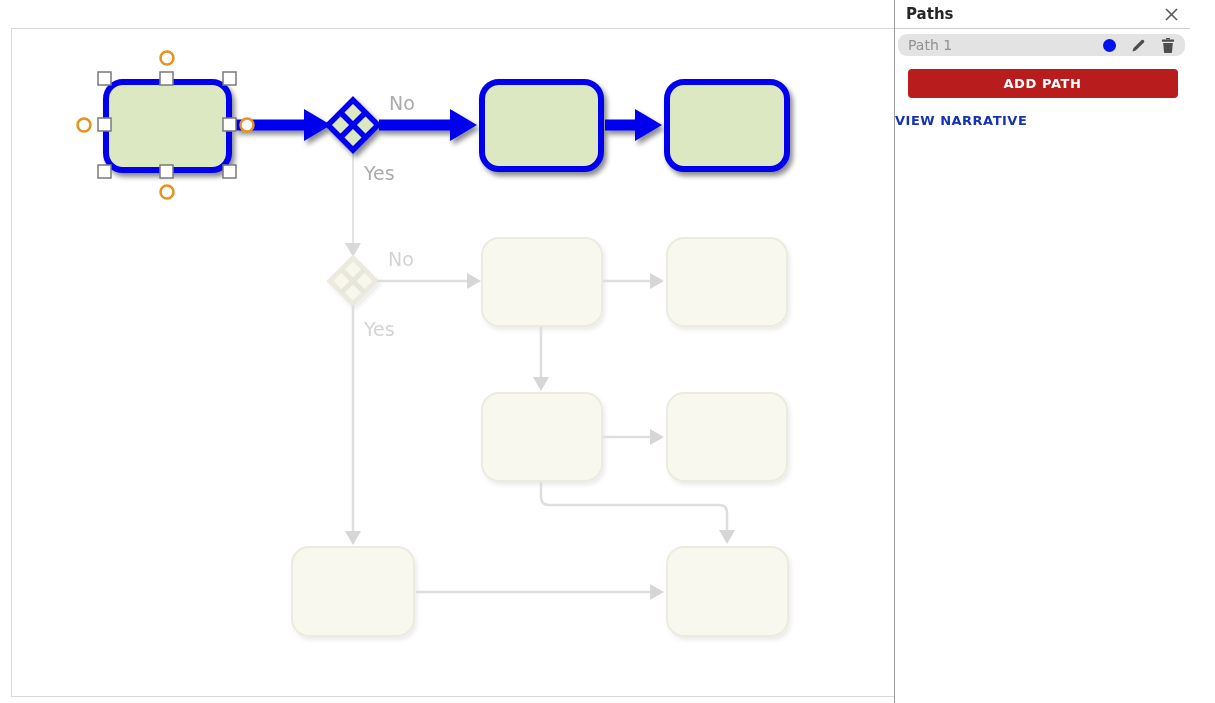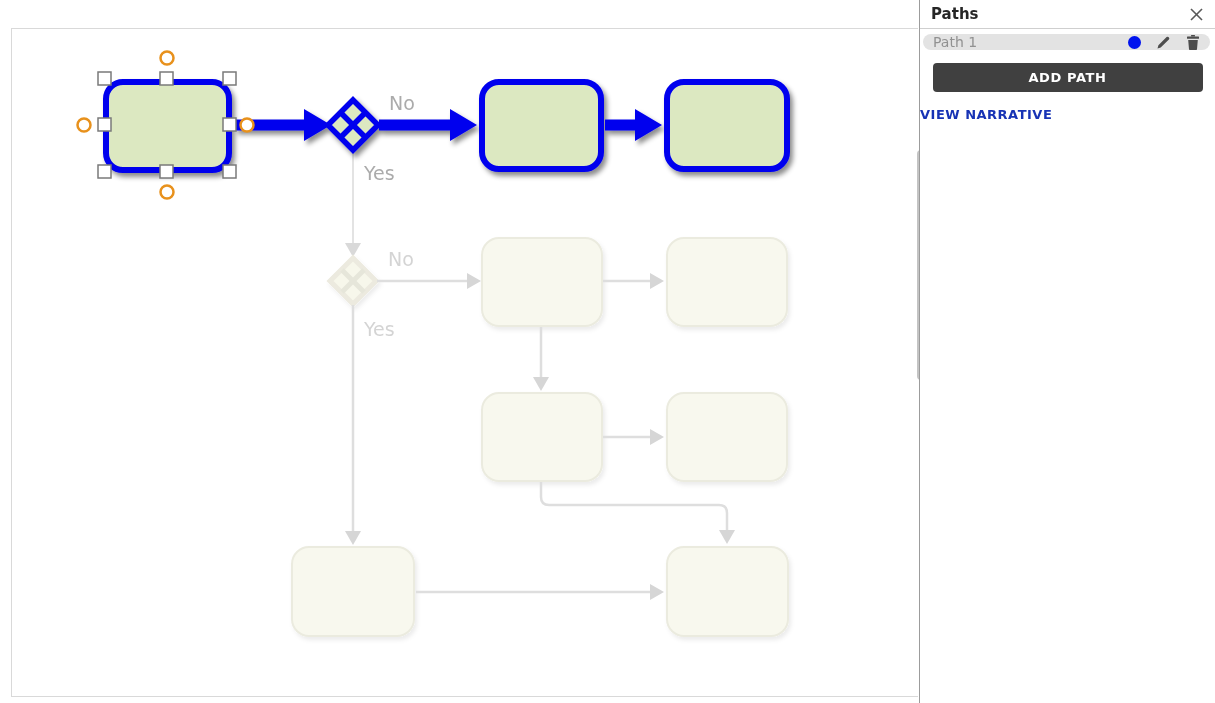--- a/index.html
+++ b/index.html
@@ -17,42 +17,42 @@
   .diagram-label.faded { fill:#d4d4d4; }
 
   
   .v-scroll-thumb {
     position:absolute; left:905px; top:121px; width:8px; height:230px;
     background:#c4c4c4; border-radius:4px;
   }
 
   
   .panel {
-    position:absolute; left:919px; top:0; width:296px; height:703px;
+    position:absolute; left:894px; top:0; width:296px; height:703px;
     background:#ffffff; border-left:1px solid #9c9c9c;
   }
   .panel-header {
     height:29px; display:flex; align-items:center; justify-content:space-between;
     padding:0 9px 0 11px; border-bottom:1px solid #cfcfcf;
   }
   .panel-title { font-size:15px; font-weight:600; color:#262626; }
   .close-btn { background:none; border:none; cursor:pointer; display:flex; align-items:center; padding:2px; }
 
   .path-row {
-    margin:5px 5px 0 3px; height:16px; background:#e3e3e3; border-radius:9px;
+    margin:5px 5px 0 3px; height:22px; background:#e3e3e3; border-radius:9px;
     display:flex; align-items:center; padding:0 10px;
   }
   .path-name { flex:1; font-size:14px; color:#919191; }
   .path-icons { display:flex; align-items:center; gap:15px; }
   .path-dot { width:13px; height:13px; border-radius:50%; background:#0013ee; }
   .icon-btn { background:none; border:none; padding:0; cursor:pointer; display:flex; align-items:center; }
 
   .add-path-btn {
     display:block; margin:13px auto 0 auto; width:270px; height:29px;
-    background:#404040; color:#ffffff; border:none; border-radius:4px;
+    background:#b91c1c; color:#ffffff; border:none; border-radius:4px;
     font-family:"DejaVu Sans","Liberation Sans",sans-serif;
     font-size:13px; font-weight:700; letter-spacing:0.6px; cursor:pointer;
   }
   .view-narrative {
     display:block; margin-top:15px; text-align:left; text-decoration:none;
     color:#1733b5; font-size:13px; font-weight:700; letter-spacing:0.5px; cursor:pointer;
   }
 </style>
 </head>
 <body>

